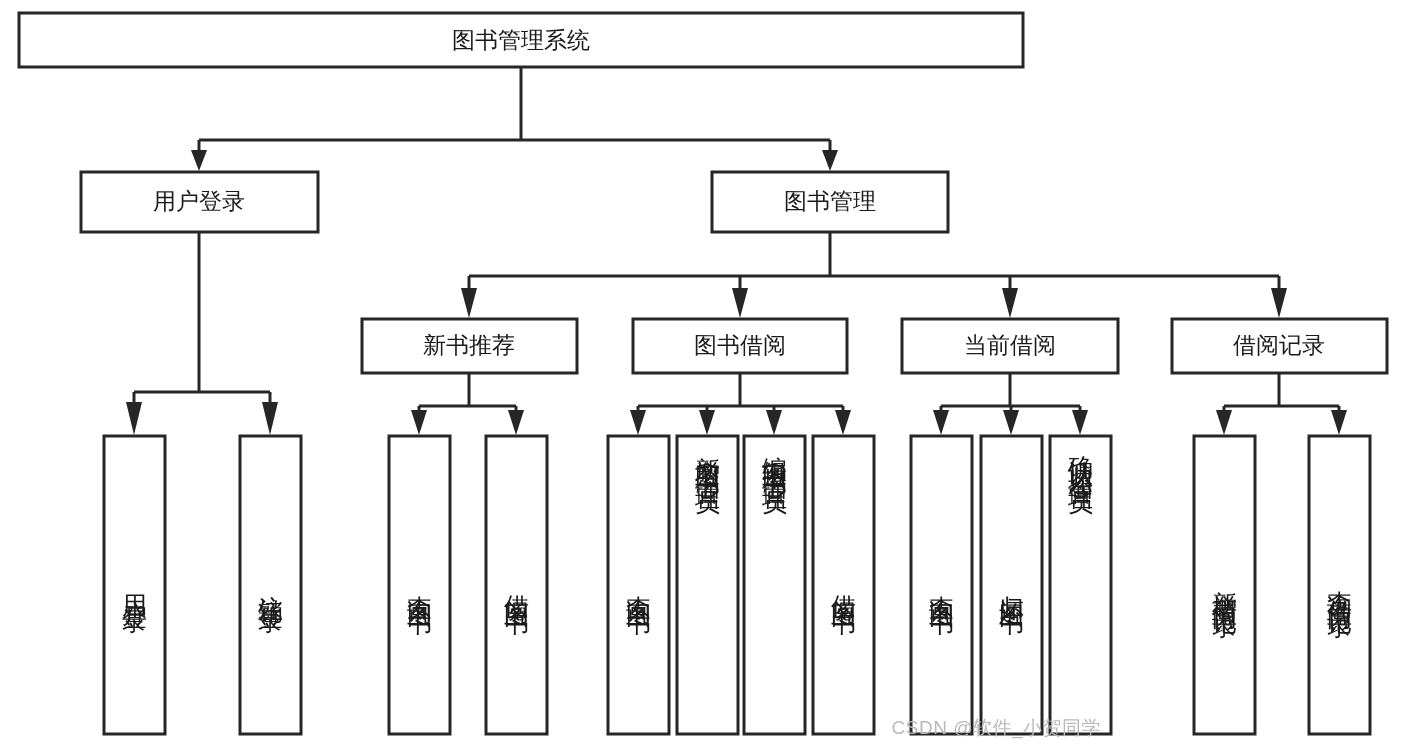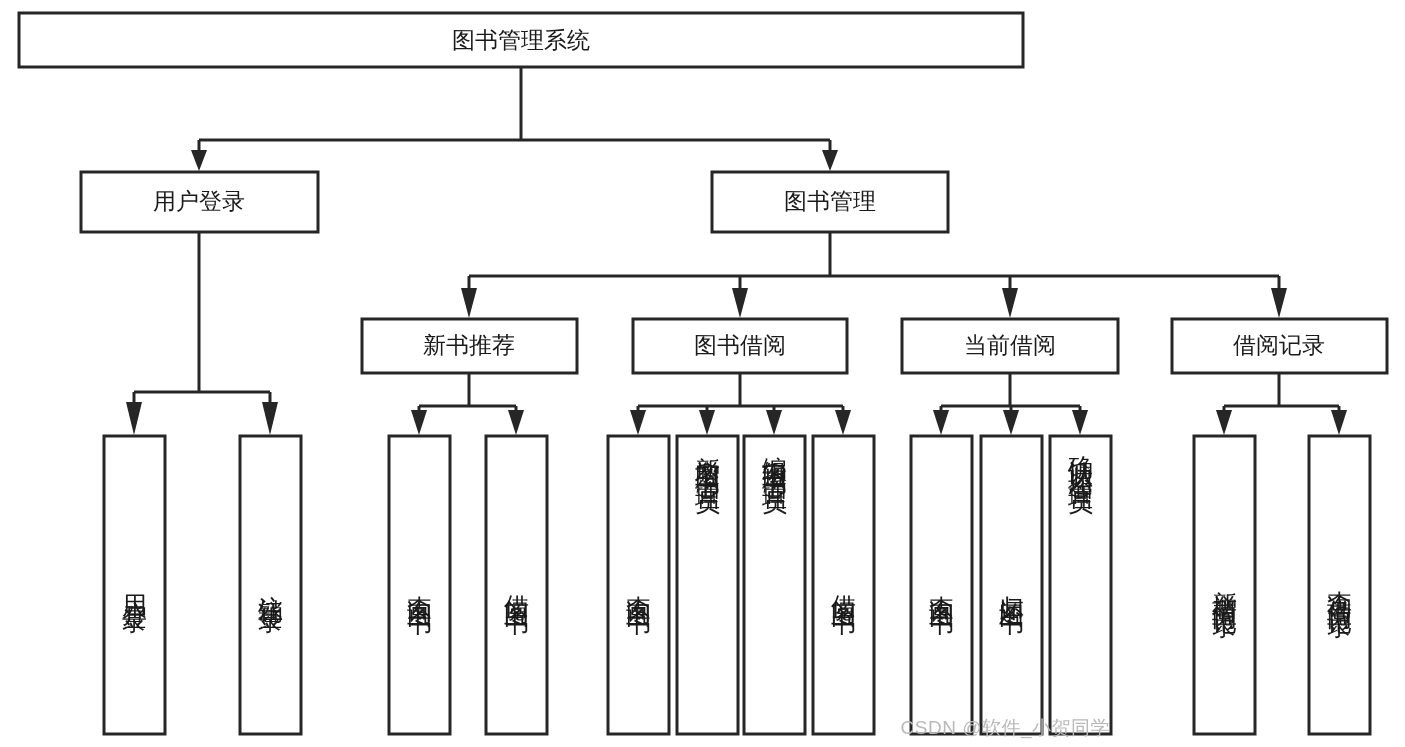--- a/index.html
+++ b/index.html
@@ -58,21 +58,21 @@
     text-orientation: upright;
     font-family: "Liberation Sans", "DejaVu Sans", sans-serif;
     font-size: 25px;
     line-height: 1.0;
     letter-spacing: 5px;
     color: #1a1a1a;
     white-space: nowrap;
   }
   .watermark {
     position: absolute;
-    right: 11px;
+    right: 20px;
     bottom: 6px;
     font-family: "Liberation Sans", "DejaVu Sans", sans-serif;
     font-size: 19px;
     color: #b9b9b9;
     letter-spacing: 0.5px;
     white-space: nowrap;
   }
 </style>
 </head>
 <body>

